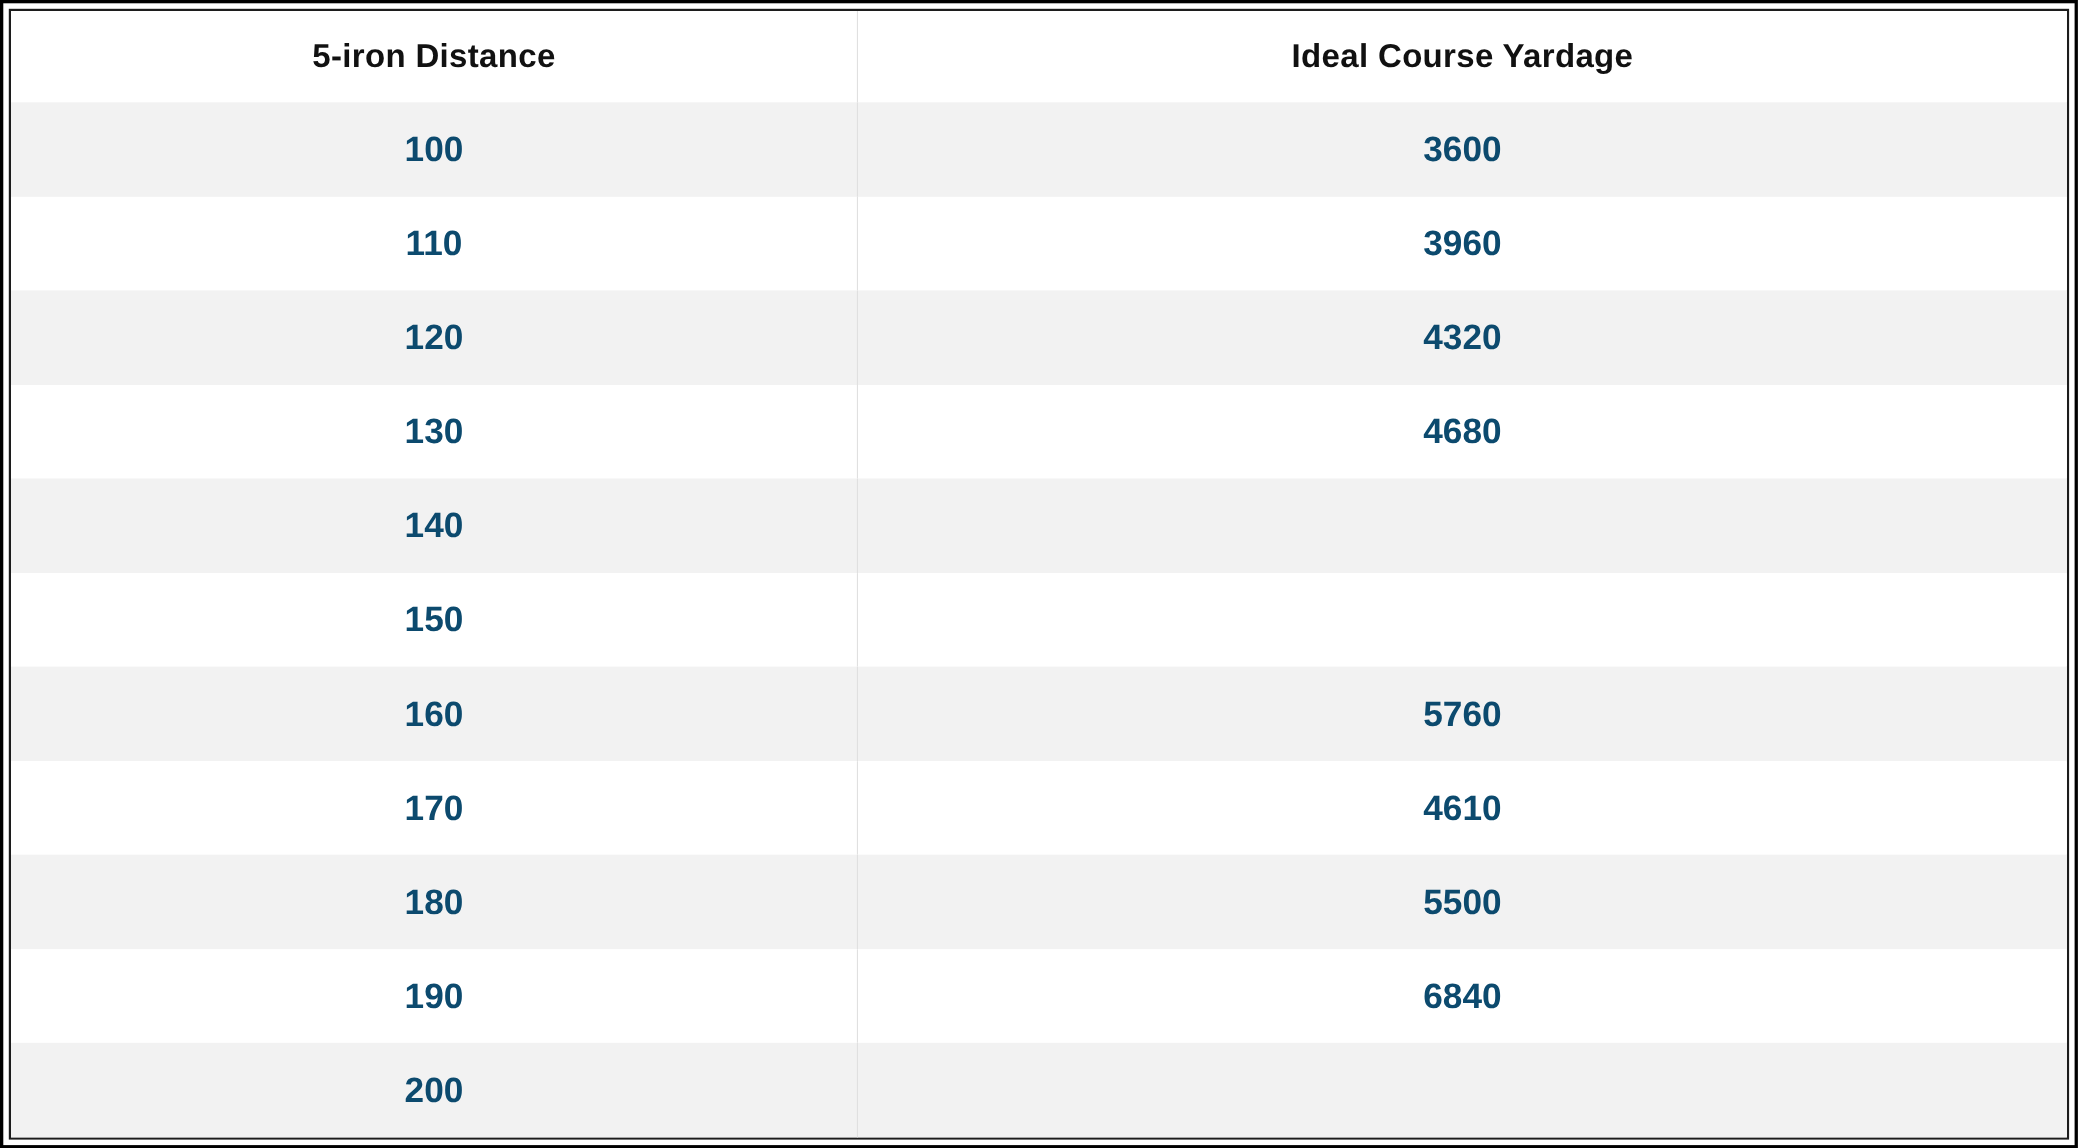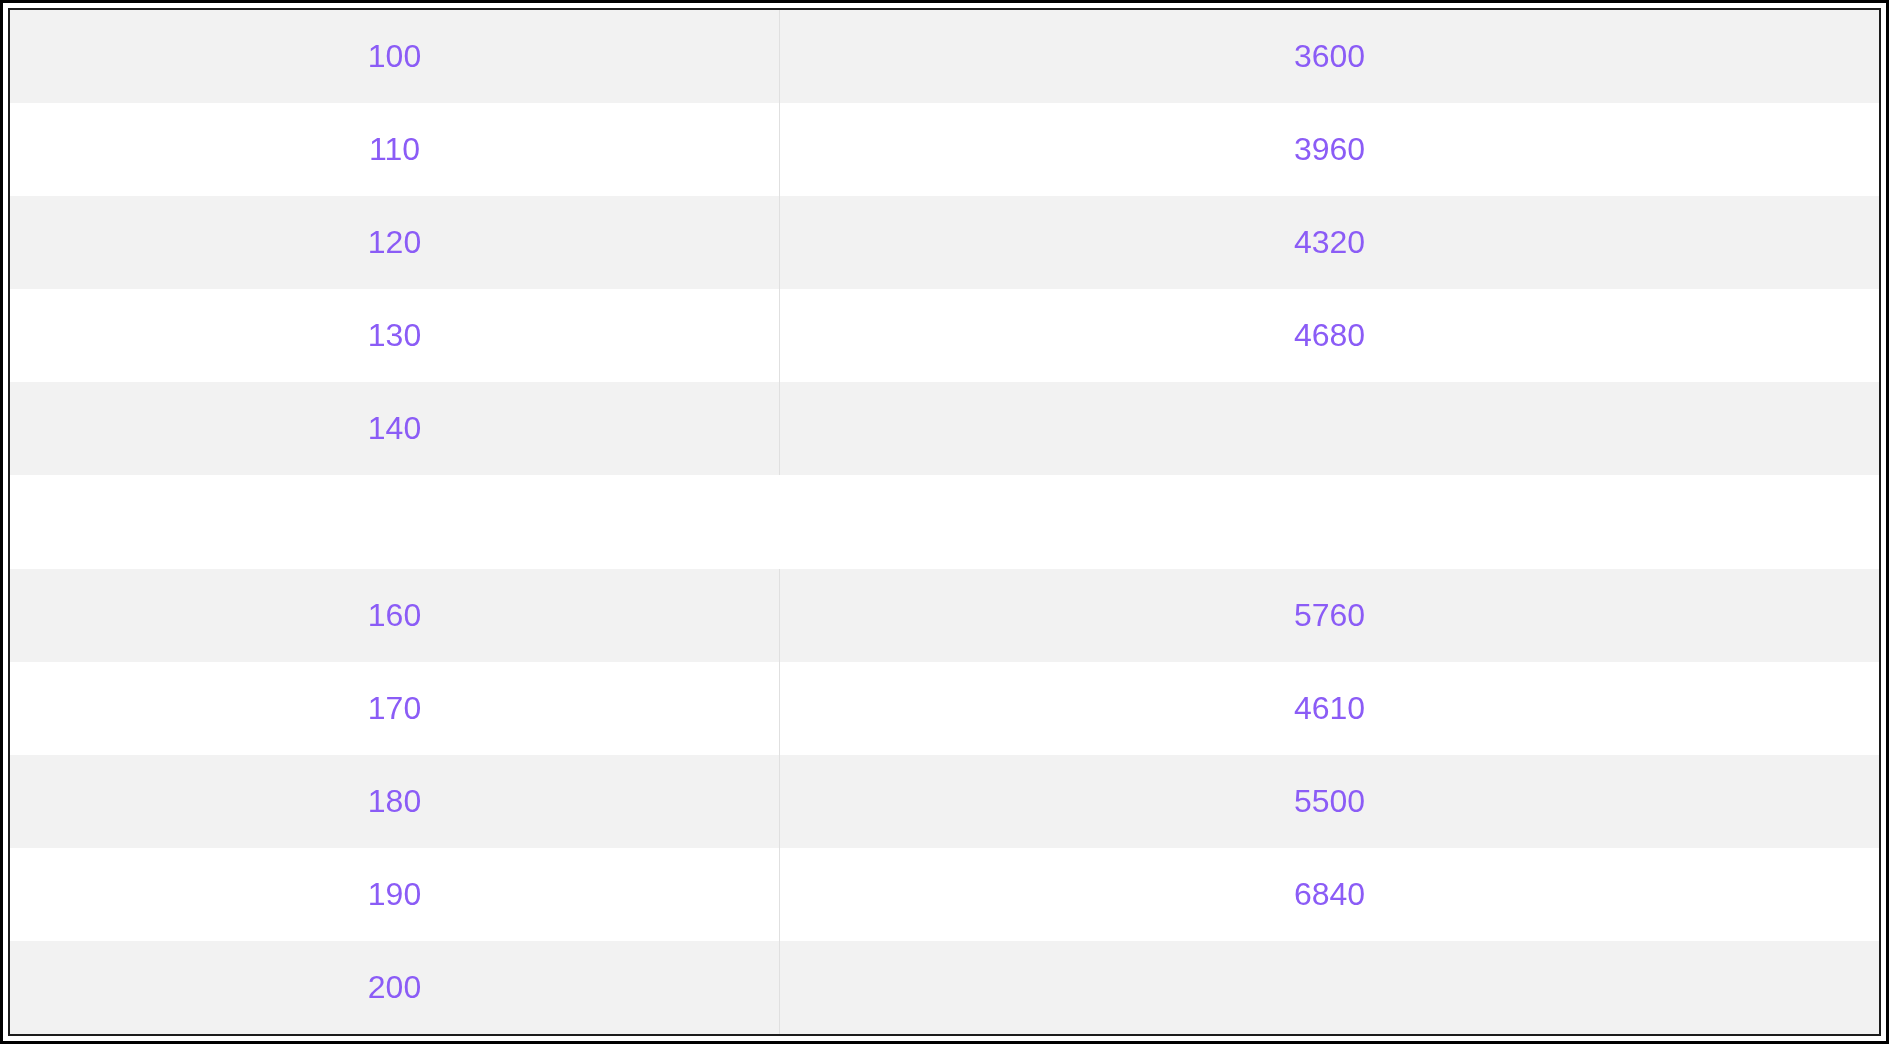--- a/index.html
+++ b/index.html
@@ -51,28 +51,32 @@
   }
   .col2 { flex: 1 1 auto; }
   .th {
     font-size: 30px;
     font-weight: 700;
     color: #111111;
     letter-spacing: 0.3px;
   }
   .td {
     font-size: 32px;
-    font-weight: 400;
-    color: #8b5cf6;
+    font-weight: 700;
+    color: #0c4a6e;
   }
 </style>
 </head>
 <body>
 
 <div class="table-frame">
+  <div class="thead">
+    <div class="th col1">5-iron Distance</div>
+    <div class="th col2">Ideal Course Yardage</div>
+  </div>
   <div class="tbody" id="tbody">
       <div class="tr">
         <div class="td col1">100</div>
         <div class="td col2">3600</div>
       </div>
       <div class="tr">
         <div class="td col1">110</div>
         <div class="td col2">3960</div>
       </div>
       <div class="tr">
@@ -80,20 +84,21 @@
         <div class="td col2">4320</div>
       </div>
       <div class="tr">
         <div class="td col1">130</div>
         <div class="td col2">4680</div>
       </div>
       <div class="tr">
         <div class="td col1">140</div>
       </div>
       <div class="tr">
+        <div class="td col1">150</div>
       </div>
       <div class="tr">
         <div class="td col1">160</div>
         <div class="td col2">5760</div>
       </div>
       <div class="tr">
         <div class="td col1">170</div>
         <div class="td col2">4610</div>
       </div>
       <div class="tr">

